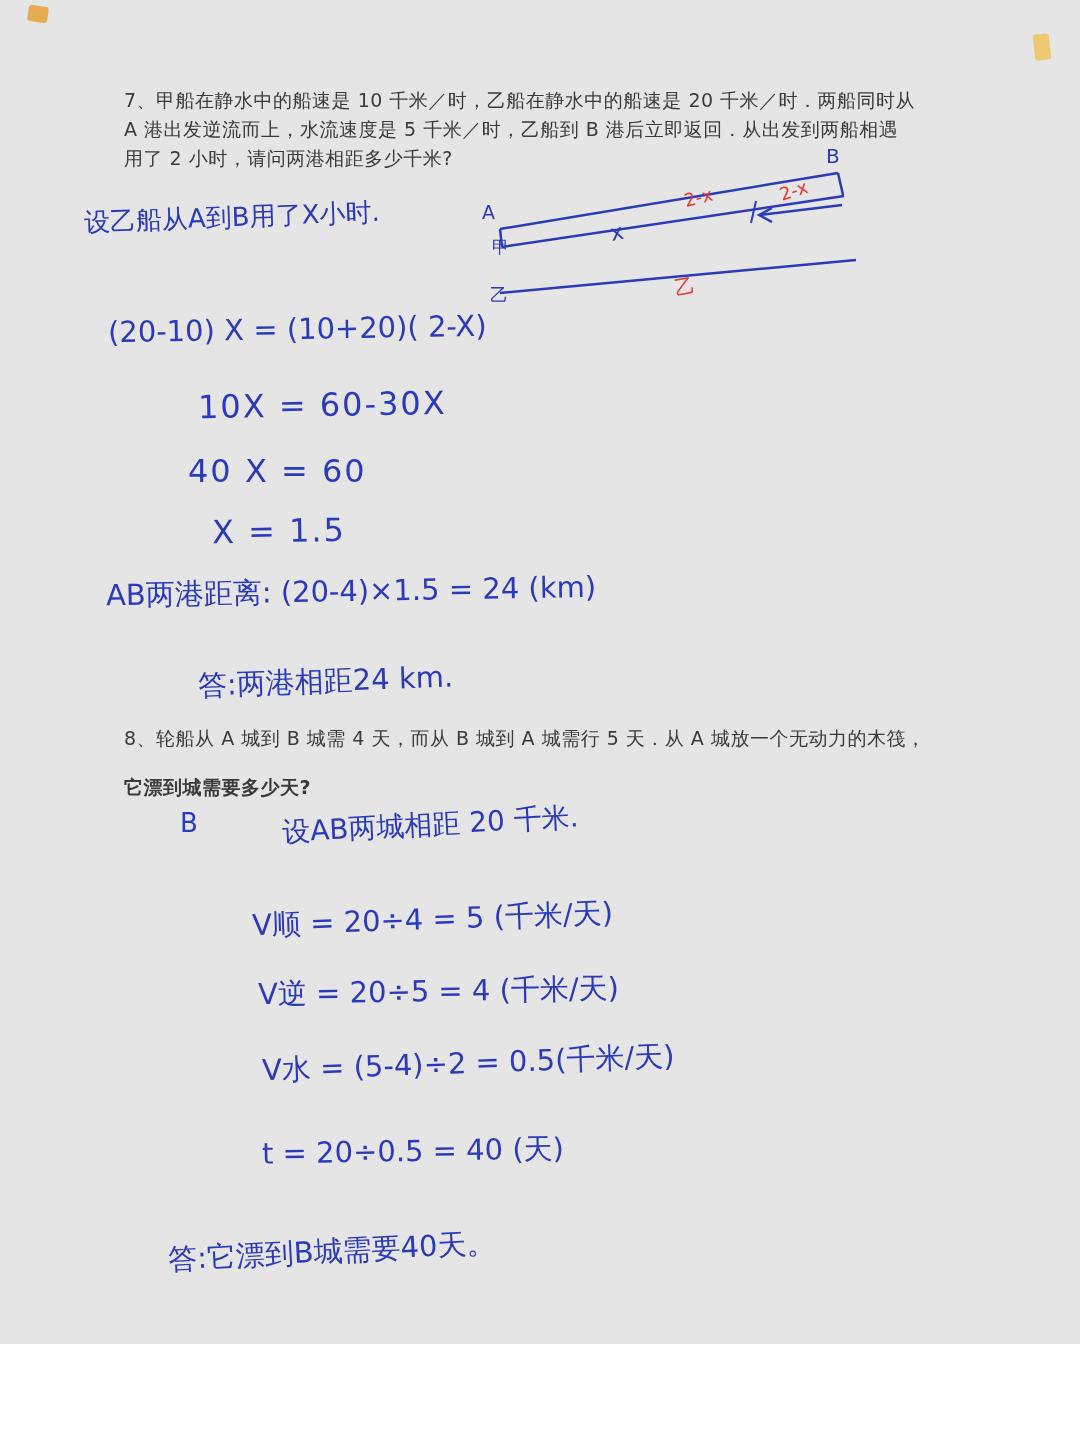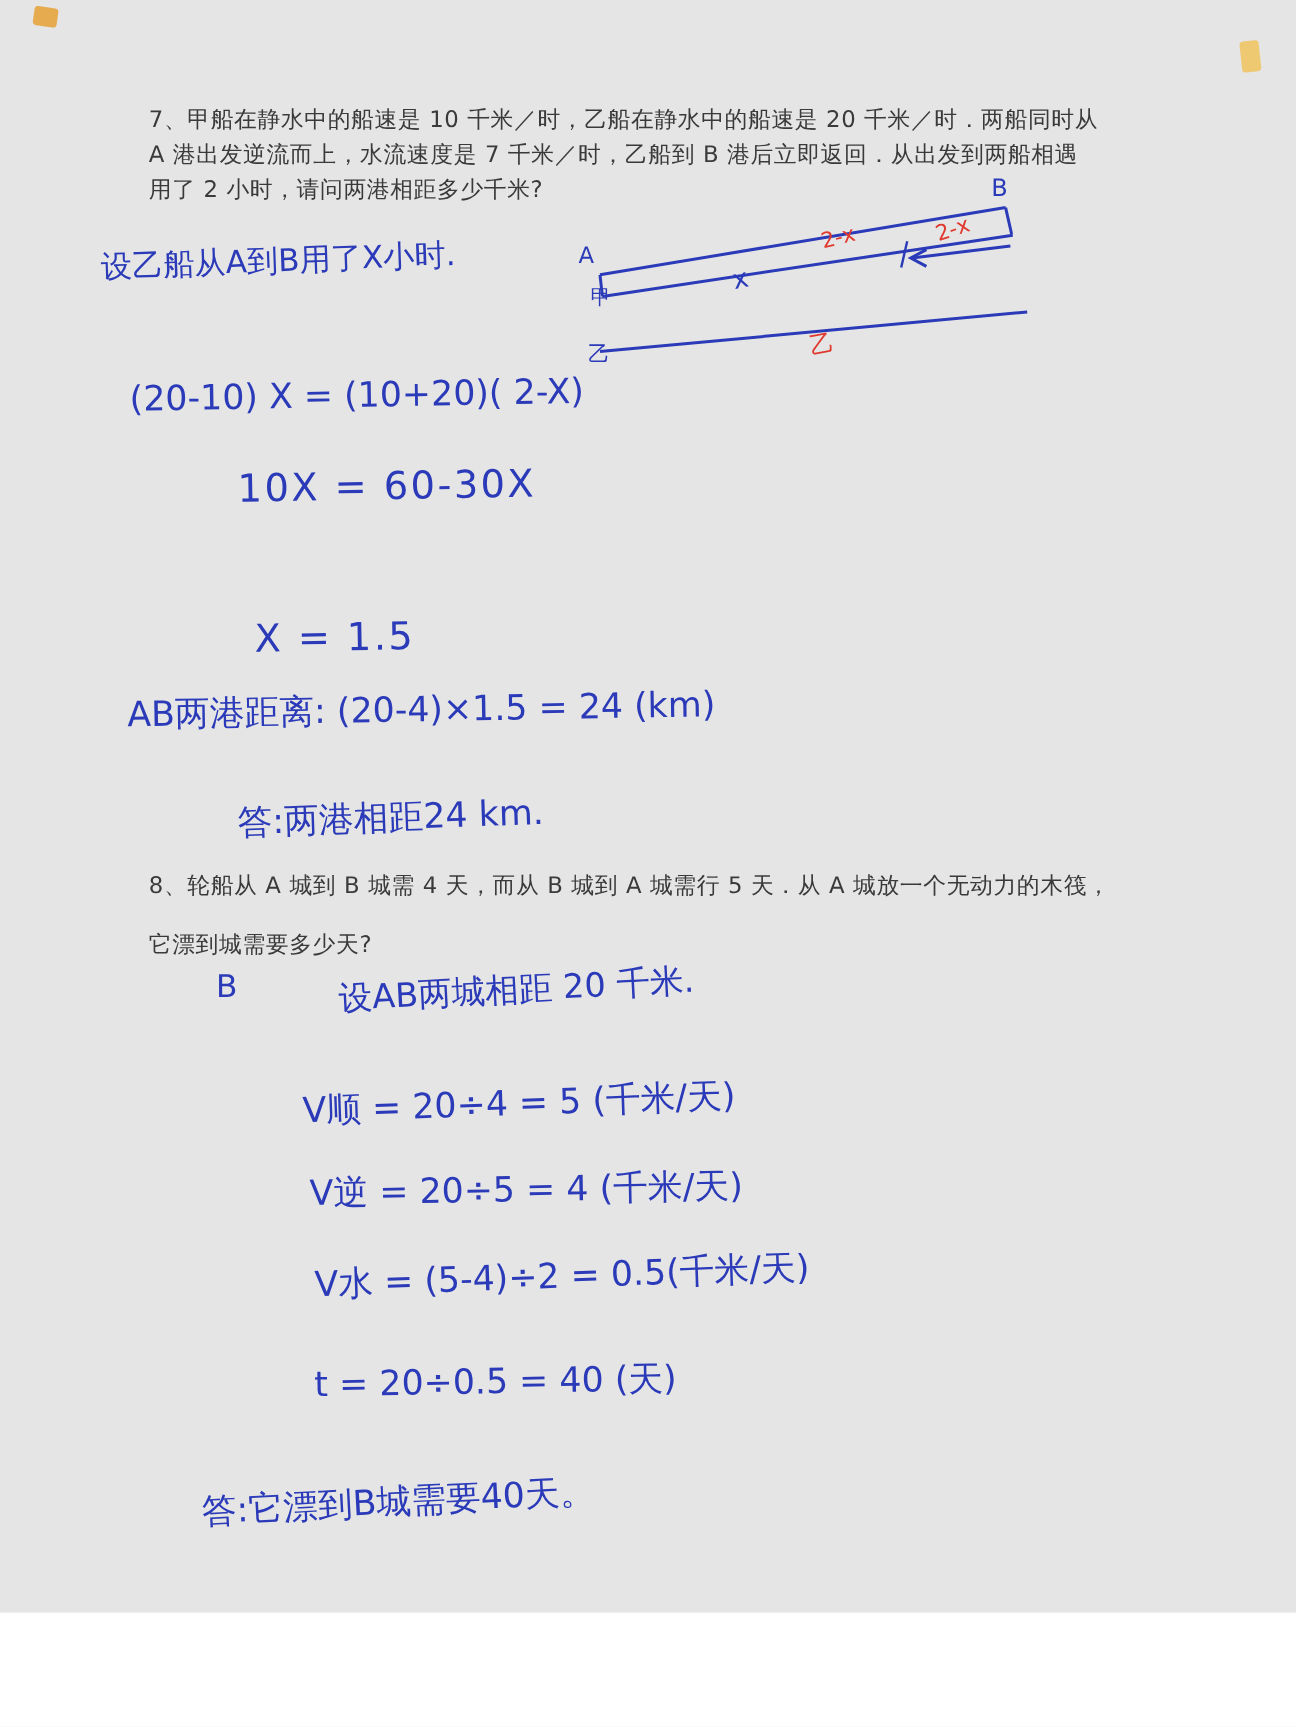--- a/index.html
+++ b/index.html
@@ -42,21 +42,21 @@
 </head>
 <body>
 
 <div class="page">
 
   <div class="scan-mark" style="left:28px; top:6px; width:20px; height:16px; background:#e7a43e; transform:rotate(8deg); opacity:.9;"></div>
   <div class="scan-mark" style="left:1034px; top:34px; width:16px; height:26px; background:#f0c465; transform:rotate(-6deg); opacity:.9;"></div>
 
   <div>
     <div class="printed" style="left:124px; top:86px;">7、甲船在静水中的船速是 10 千米／时，乙船在静水中的船速是 20 千米／时．两船同时从</div>
-    <div class="printed" style="left:124px; top:115px;">A 港出发逆流而上，水流速度是 7 千米／时，乙船到 B 港后立即返回．从出发到两船相遇</div>
+    <div class="printed" style="left:124px; top:115px;">A 港出发逆流而上，水流速度是 5 千米／时，乙船到 B 港后立即返回．从出发到两船相遇</div>
     <div class="printed" style="left:124px; top:144px;text-align:right;">用了 2 小时，请问两港相距多少千米?</div>
   </div>
 
   <div class="hw hw-sm" style="left:84px; top:200px; transform:rotate(-2deg);">设乙船从A到B用了X小时.</div>
 
   <svg style="position:absolute; left:470px; top:143px;" width="510" height="180" viewBox="0 0 510 180">
 
     <line x1="30" y1="86" x2="368" y2="30" stroke="#2a3ab8" stroke-width="2.5"></line>
     <line x1="368" y1="30" x2="373" y2="52" stroke="#2a3ab8" stroke-width="2.5"></line>
     <line x1="32" y1="104" x2="374" y2="53" stroke="#2a3ab8" stroke-width="2.5"></line>
@@ -74,27 +74,28 @@
     <text x="22" y="110" font-size="17" fill="#2a3ab8">甲</text>
     <text x="20" y="158" font-size="18" fill="#2a3ab8">乙</text>
     <text x="142" y="98" font-size="22" fill="#2a3ab8" transform="rotate(-12 142 98)">x</text>
     <text x="216" y="64" font-size="18" fill="#e0392e" transform="rotate(-14 216 64)">2-x</text>
     <text x="312" y="58" font-size="18" fill="#e0392e" transform="rotate(-18 312 58)">2-x</text>
     <text x="206" y="152" font-size="20" fill="#e0392e" transform="rotate(-10 206 152)">乙</text>
   </svg>
 
   <div class="hw hw-md" style="left:108px; top:312px; transform:rotate(-1deg);">(20-10) X  =  (10+20)( 2-X)</div>
   <div class="hw hw-lg" style="left:198px; top:386px; transform:rotate(-1deg);">10X =  60-30X</div>
+  <div class="hw hw-lg" style="left:188px; top:452px;">40 X = 60</div>
   <div class="hw hw-lg" style="left:212px; top:512px; transform:rotate(-1deg);">X = 1.5</div>
   <div class="hw hw-md" style="left:106px; top:572px; transform:rotate(-1deg);">AB两港距离: (20-4)×1.5 = 24 (km)</div>
   <div class="hw hw-md" style="left:198px; top:662px; transform:rotate(-2deg);">答:两港相距24 km.</div>
 
   <div>
     <div class="printed" style="left:124px; top:724px;">8、轮船从 A 城到 B 城需 4 天，而从 B 城到 A 城需行 5 天．从 A 城放一个无动力的木筏，</div>
-    <div class="printed" style="left:124px; top:773px;">它漂到城需要多少天?</div>
+    <div class="printed" style="left:124px; top:773px;font-weight:bold;">它漂到城需要多少天?</div>
   </div>
 
   <div class="hw hw-sm" style="left:180px; top:808px;">B</div>
   <div class="hw hw-sm" style="left:282px; top:806px; transform:rotate(-3deg); font-size:28px;">设AB两城相距 20 千米.</div>
 
   <div class="hw hw-md" style="left:252px; top:900px; transform:rotate(-2deg);">V顺 = 20÷4 = 5 (千米/天)</div>
   <div class="hw hw-md" style="left:258px; top:972px; transform:rotate(-1deg);">V逆 = 20÷5 = 4 (千米/天)</div>
   <div class="hw hw-md" style="left:262px; top:1044px; transform:rotate(-2deg);">V水 = (5-4)÷2  = 0.5(千米/天)</div>
   <div class="hw hw-md" style="left:262px; top:1132px; transform:rotate(-1deg);">t =   20÷0.5 = 40 (天)</div>
   <div class="hw hw-md" style="left:168px; top:1232px; transform:rotate(-3deg);">答:它漂到B城需要40天。</div>

